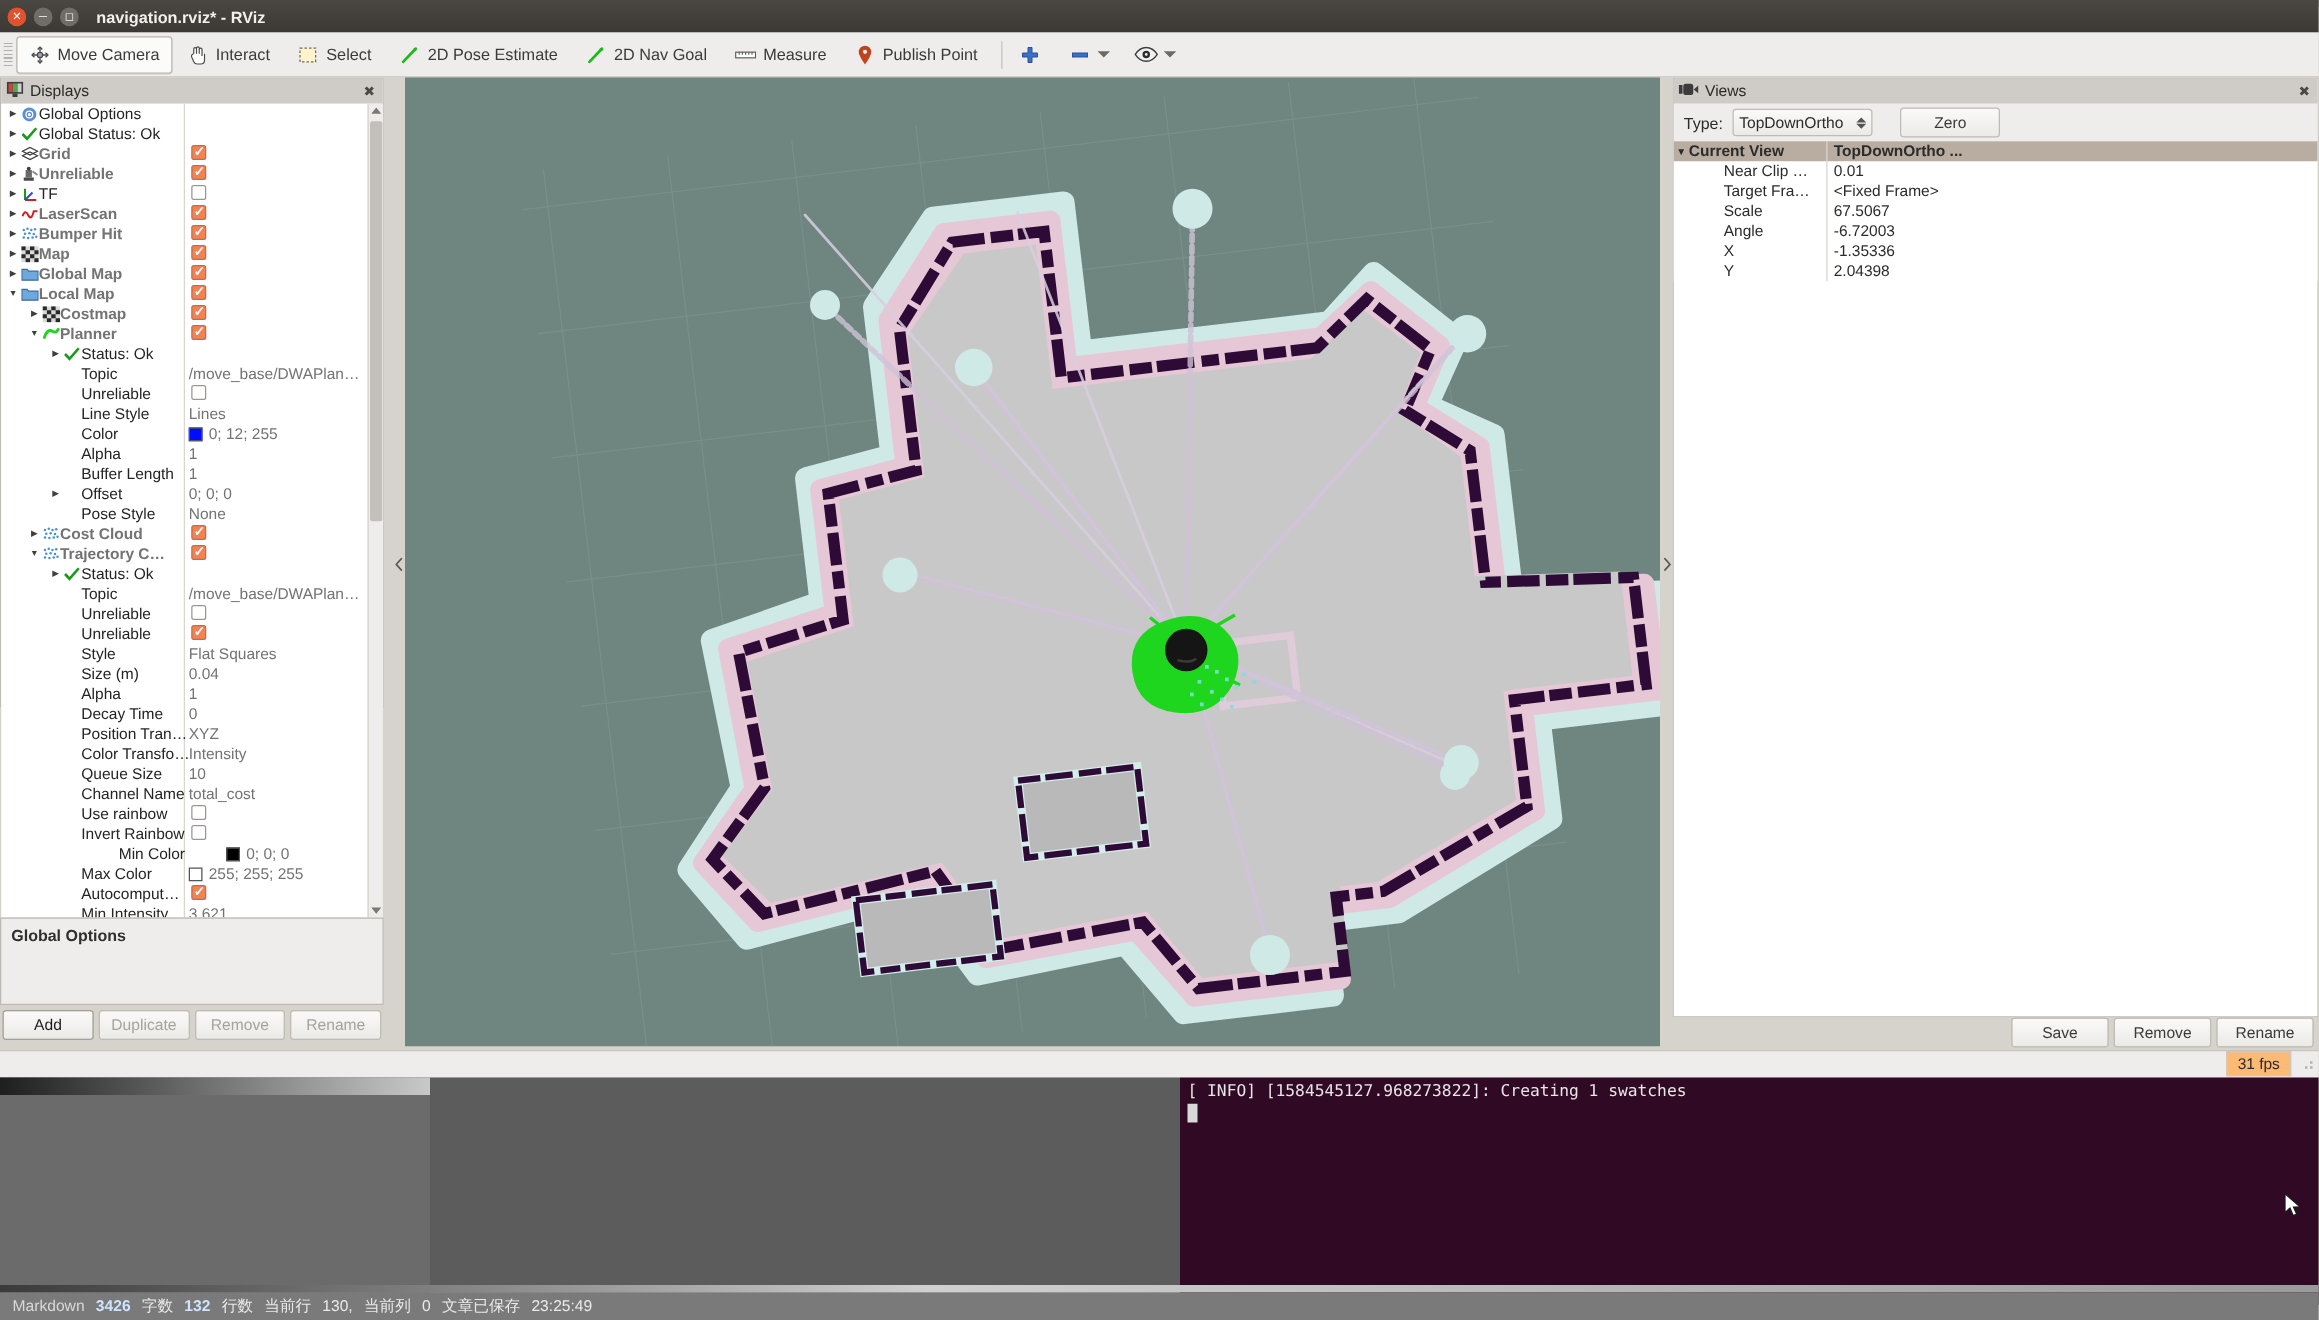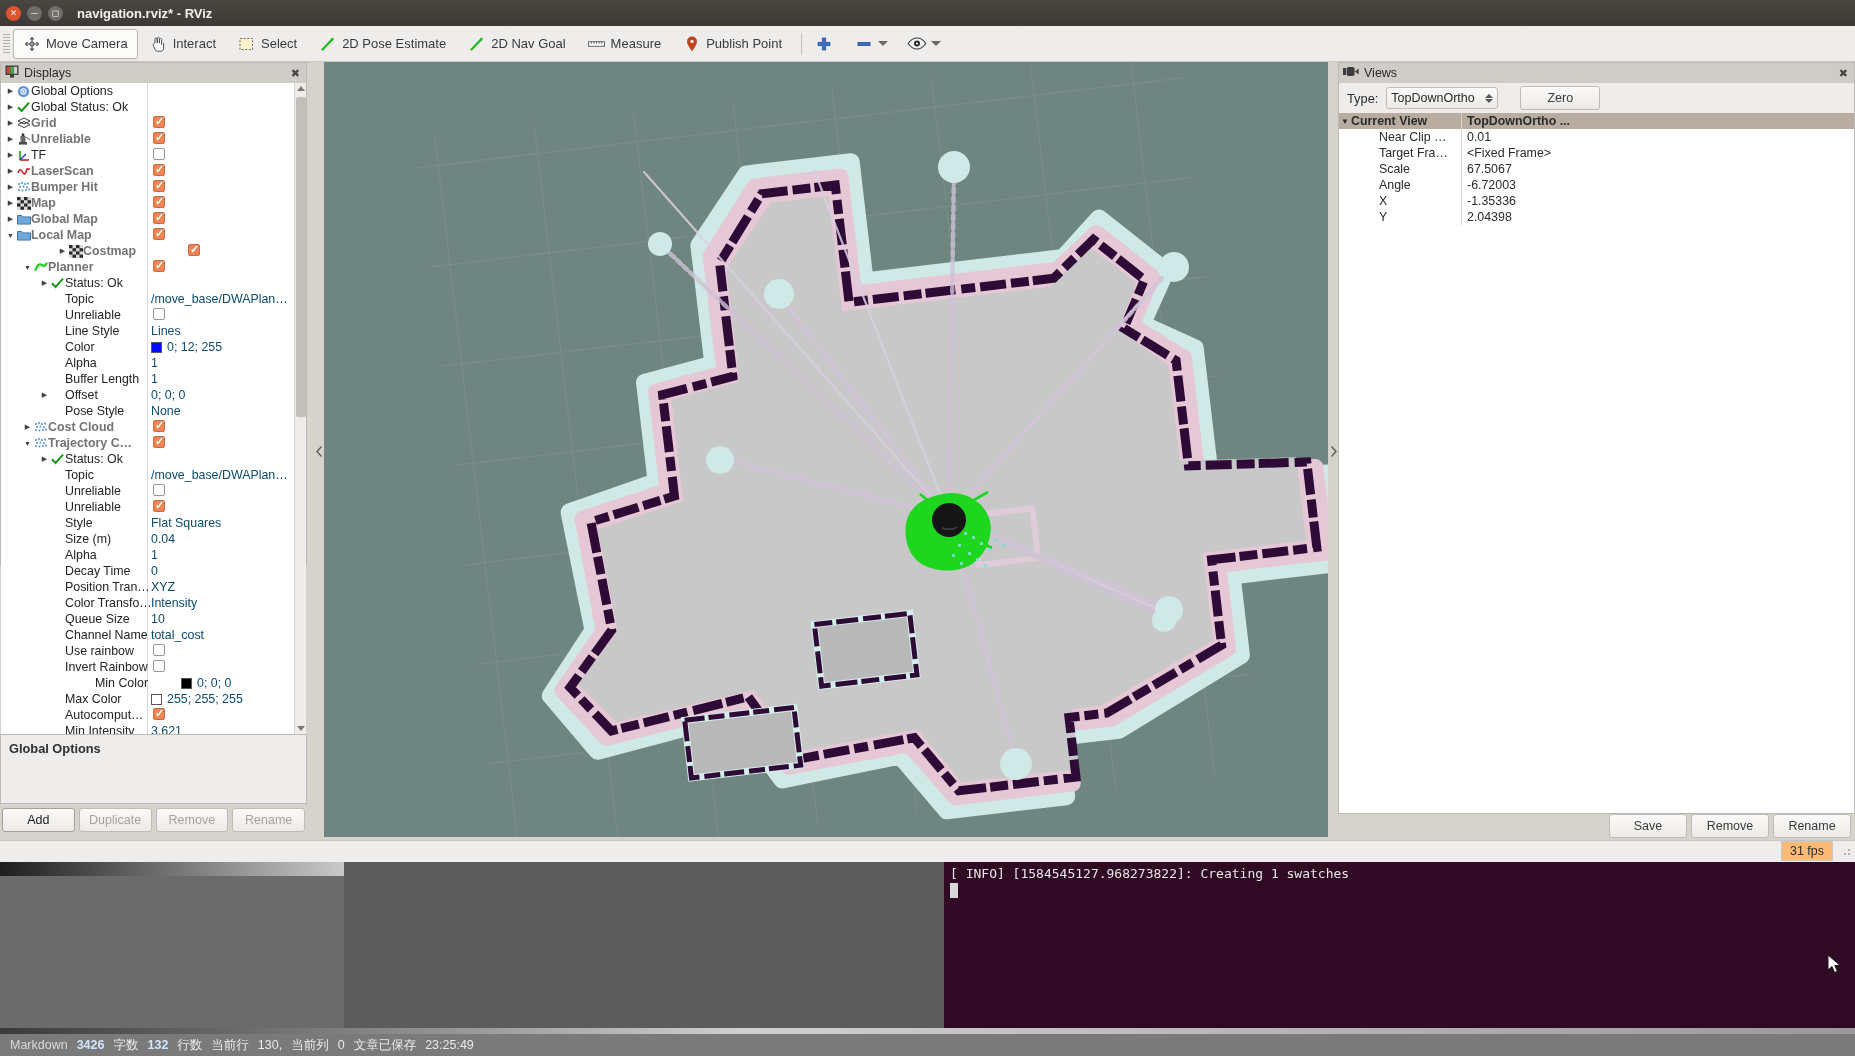--- a/index.html
+++ b/index.html
@@ -41,21 +41,21 @@
   .dockhdr .nm { font-weight:normal; }
   .dockhdr .x { margin-left:auto; font-size:11px; color:#4b4744; padding:0 2px; }
   #treewrap { position:relative; height:651px; overflow:hidden; background:#fff; }
   .trow { height:16px; display:flex; align-items:center; font-size:12.4px; white-space:nowrap; }
   .trow .arrow { width:11px; text-align:center; font-size:7px; color:#3f3f3f; flex:none; }
   .trow .tic { width:15px; flex:none; display:flex; align-items:center; justify-content:center; }
   .trow .lbl { flex:none; }
   .trow .lbl.b { color:#737373; font-weight:bold; }
   .trow .lbl.n { color:#242424; }
   .trow .val { position:absolute; left:150px; display:flex; align-items:center; gap:5px;
-     font-size:12.4px; color:#0c4a6e; }
+     font-size:12.4px; color:#737373; }
   .trow .valchk { position:absolute; left:152px; }
   .cb { width:12px; height:12px; border:1px solid #9a9691; background:#fff; border-radius:2px;
      display:inline-block; position:relative; }
   .cb.on { background:#ef8354; border-color:#c96a42; }
   .cb.on:after { content:"\2713"; position:absolute; left:1px; top:-2px; color:#fff; font-size:11px; font-weight:bold;}
   .sw { width:11px; height:11px; border:1px solid #555; display:inline-block; }
   .vsplit { position:absolute; left:146px; top:0; bottom:0; width:1px; background:#d9d5d0; }
   #tscroll { position:absolute; right:0; top:0; width:12px; height:651px; background:#efedeb; border-left:1px solid #d6d2cd;}
   #tscroll .thumb { position:absolute; left:1px; width:10px; background:#c3bfba; border-radius:2px; }
   #tscroll .ar { position:absolute; left:2px; width:0;height:0;border-left:4px solid transparent;
@@ -397,21 +397,21 @@
         <div class="trow" style="padding-left: 4px; position: relative;">
           <span class="arrow">▼</span>
           <span class="tic">
             <svg width="14" height="12" viewBox="0 0 14 12">
               <path d="M0.5 2.5 h4.2 l1.2 1.4 h7.6 v7.2 h-13 Z" fill="#6fa8dc" stroke="#3a6a9a" stroke-width=".9"></path>
             </svg>
           </span>
           <span class="lbl b">Local Map</span>
           <span class="valchk"><span class="cb on"></span></span>
         </div>
-        <div class="trow" style="padding-left: 21px; position: relative; margin-left: 35px;">
+        <div class="trow" style="padding-left: 21px; position: relative;">
           <span class="arrow">▶</span>
           <span class="tic">
             <svg width="14" height="13" viewBox="0 0 14 13">
               <rect x="0" y="0" width="14" height="13" fill="#d9d9d9"></rect>
               <g fill="#2a2a2a">
                 <rect x="0" y="0" width="3.5" height="3.2"></rect>
                 <rect x="7" y="0" width="3.5" height="3.2"></rect>
                 <rect x="3.5" y="3.2" width="3.5" height="3.2"></rect>
                 <rect x="10.5" y="3.2" width="3.5" height="3.2"></rect>
                 <rect x="0" y="6.4" width="3.5" height="3.2"></rect>

